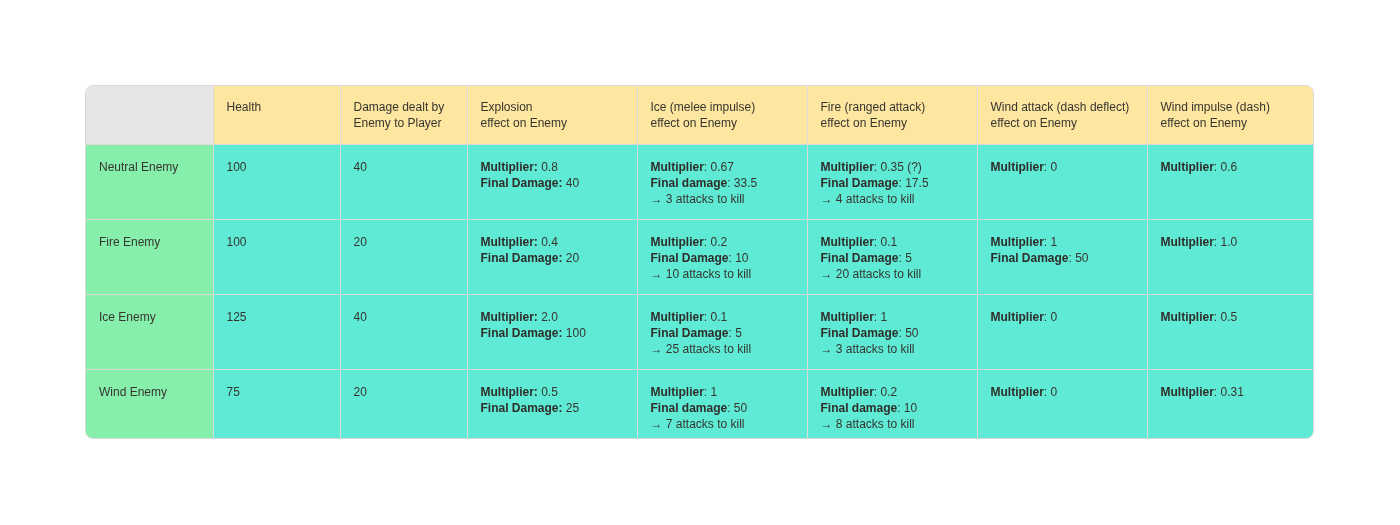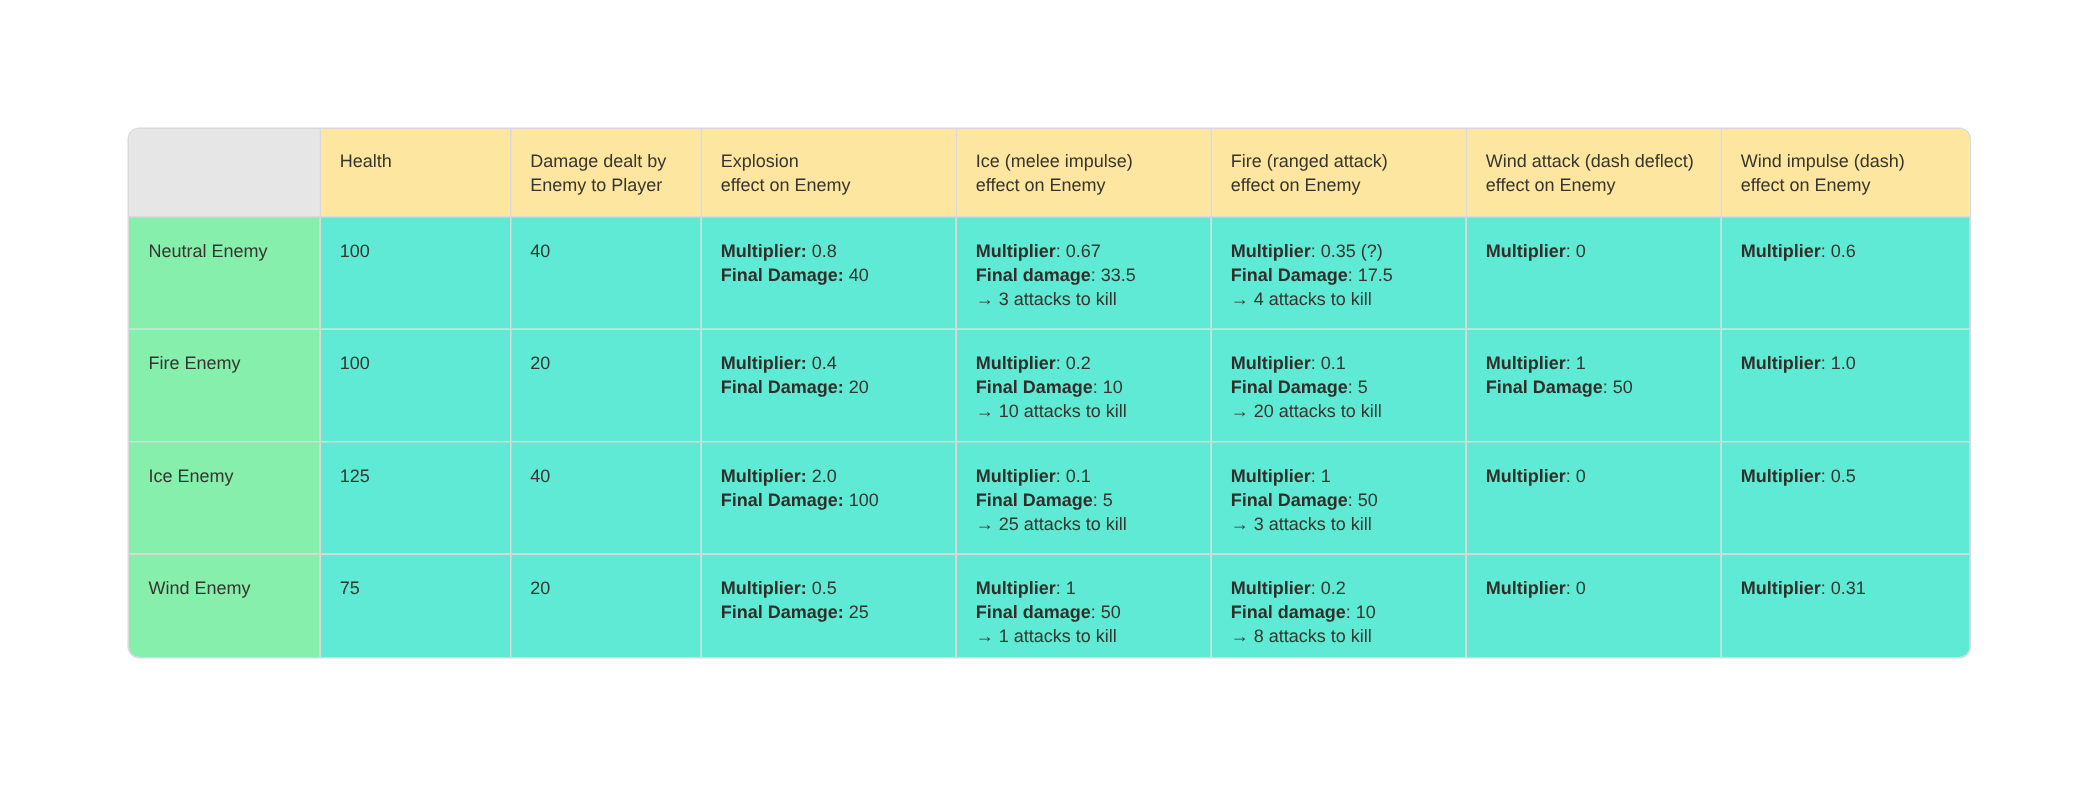--- a/index.html
+++ b/index.html
@@ -159,21 +159,21 @@
           <td class="rowhead"><span>Wind Enemy</span></td>
           <td><span>75</span></td>
           <td><span>20</span></td>
           <td>
             <span class="line"><span class="lbl">Multiplier:</span><span> 0.5</span></span>
             <span class="line"><span class="lbl">Final Damage:</span><span> 25</span></span>
           </td>
           <td>
             <span class="line"><span class="lbl">Multiplier</span><span>: 1</span></span>
             <span class="line"><span class="lbl">Final damage</span><span>: 50</span></span>
-            <span class="line"><span>→ 1 attacks to kill</span></span>
+            <span class="line"><span>→ 7 attacks to kill</span></span>
           </td>
           <td>
             <span class="line"><span class="lbl">Multiplier</span><span>: 0.2</span></span>
             <span class="line"><span class="lbl">Final damage</span><span>: 10</span></span>
             <span class="line"><span>→ 8 attacks to kill</span></span>
           </td>
           <td>
             <span class="line"><span class="lbl">Multiplier</span><span>: 0</span></span>
           </td>
           <td>

